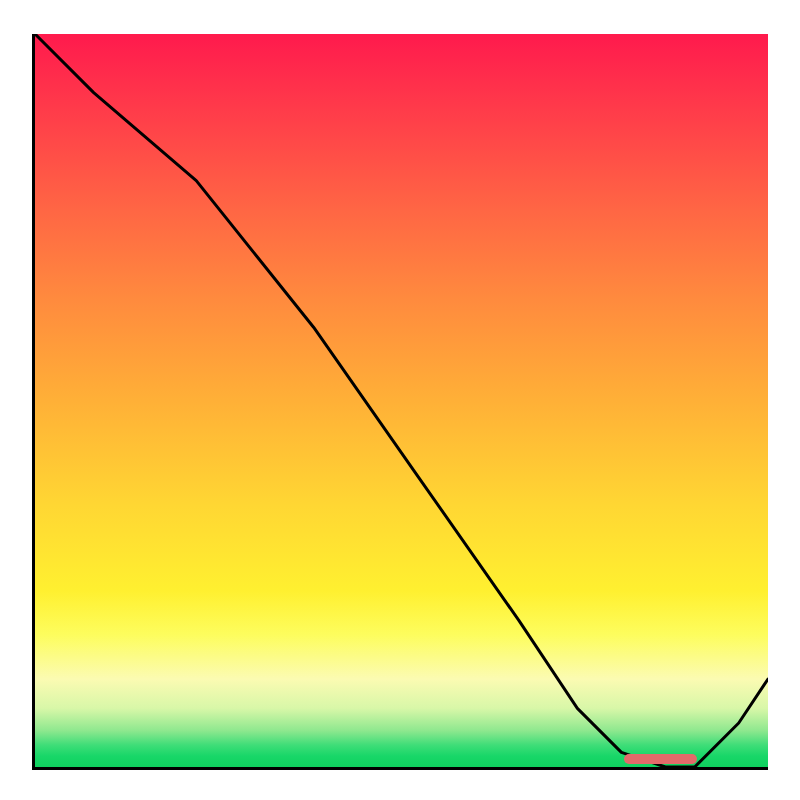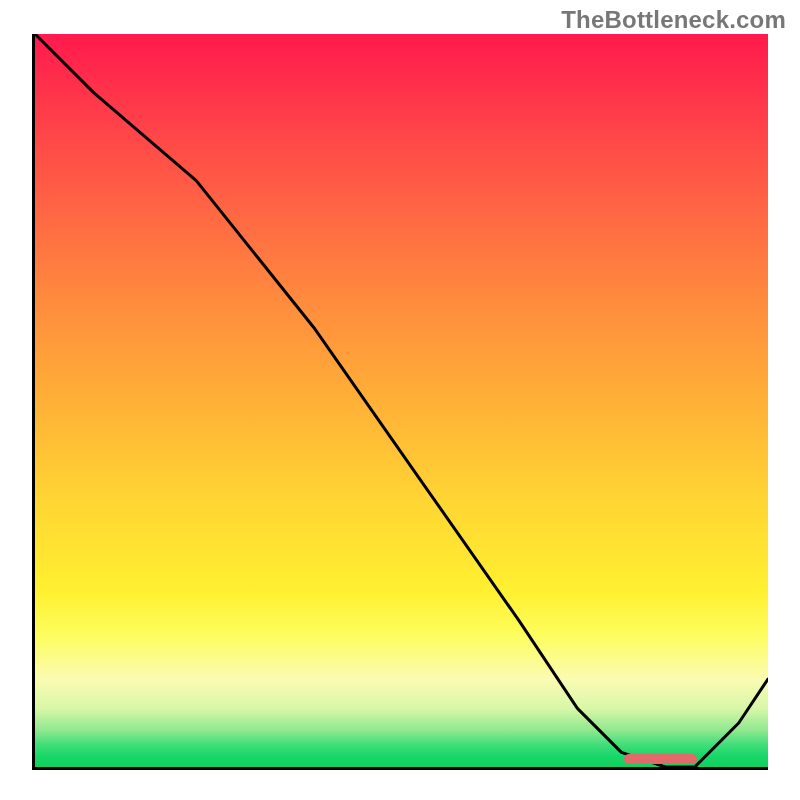--- a/index.html
+++ b/index.html
@@ -71,21 +71,20 @@
     position: absolute;
     height: 10px;
     border-radius: 5px;
     background: #e26a6a;
   }
 </style>
 </head>
 <body>
 
 <div class="container">
-  <div class="attribution">TheBottleneck.com</div>
 
   <div class="plot-frame">
     <div class="gradient-fill"></div>
 
     <svg class="curve-svg" viewBox="0 0 736 736" preserveAspectRatio="none">
       <path d="M0.0 0.0 L58.9 58.9 L161.9 147.2 L279.7 294.4 L382.7 441.6 L485.8 588.8 L544.6 677.1 L588.8 721.3 L633.0 736.0 L662.4 736.0 L706.6 691.8 L736.0 647.7" fill="none" stroke="#000" stroke-width="3" stroke-linejoin="round" stroke-linecap="round"></path>
     </svg>
 
     <div class="marker-bar" style="left: 588.8px; width: 73.6px; bottom: 3px;"></div>
   </div>

